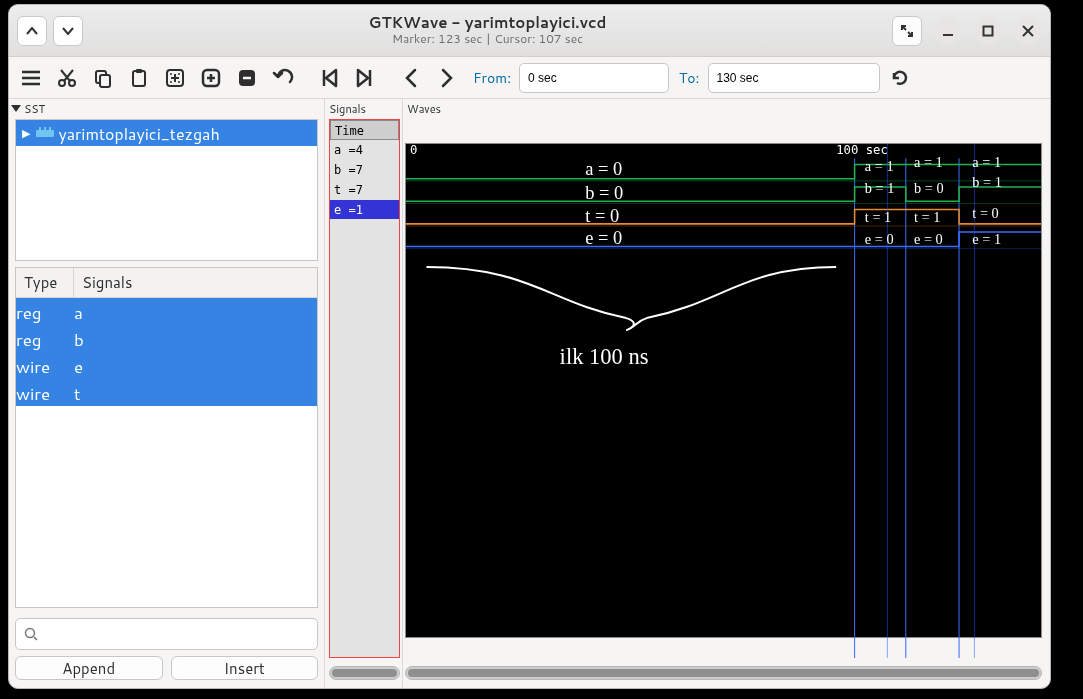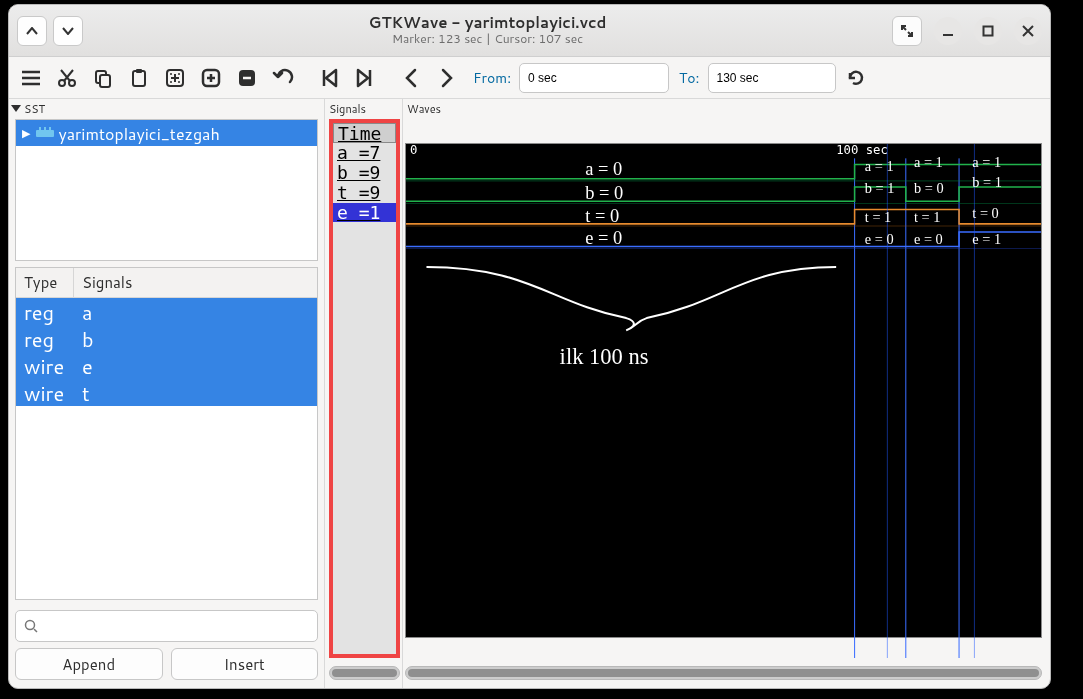--- a/index.html
+++ b/index.html
@@ -67,21 +67,21 @@
     font-size:20px; color:#2e2e2e;
     border-radius:4px;
   }
   .sep { width:6px; }
   .toolbar label { font-size:14px; color:#0369a1; margin-left:6px; margin-right:4px;}
   .toolbar input[type=text]{
     height:30px; border:1px solid #c7c7c7; border-radius:5px;
     padding:0 8px; font-size:12px; background:#fff;
   }
   .from-input{ width:150px;}
-  .to-input{ width:128px;}
+  .to-input{ width:172px;}
   
   .main {
     flex:1; display:flex; min-height:0;
   }
   
   .left-col {
     width:316px; display:flex; flex-direction:column;
     border-right:1px solid #d9d9d9;
   }
   .pane-label {
@@ -115,46 +115,45 @@
     border:1px solid #c7c7c7;
     background:#fff;
     display:flex; flex-direction:column;
     min-height:0;
   }
   .thead { display:flex; background:#f3f2f1; border-bottom:1px solid #d6d6d6;}
   .th { padding:4px 8px; font-size:15px; color:#2e2e2e;}
   .th.type{ width:58px; border-right:1px solid #d6d6d6;}
   .tbody { flex:1; overflow:auto;}
   .trow { display:flex; height:27px; align-items:center; background:#3584e4; color:#fff;}
-  .td { padding:0 8px; font-size:20px;}
+  .td { padding:0 0; font-size:17px;}
   .td.type{ width:58px;}
   .search-row{
     margin:4px 6px;
     border:1px solid #c7c7c7; border-radius:5px;
     background:#fff; display:flex; align-items:center; height:32px;
     padding:0 8px; gap:6px;
   }
   .search-row input{ border:none; outline:none; flex:1; font-size:15px;}
   .btn-row{ display:flex; gap:8px; margin:2px 6px 8px 6px;}
   .btn {
-    flex:1; height:32px; border:1px solid #c7c7c7; border-radius:6px;
+    flex:1; height:24px; border:1px solid #c7c7c7; border-radius:6px;
     background:#fdfdfd; font-size:15px; color:#2e2e2e;
     display:flex; align-items:center; justify-content:center;
   }
   
   .sig-col{
     width:78px; display:flex; flex-direction:column;
     border-right:1px solid #d9d9d9;
   }
   .sig-list{
     margin:0 2px 8px 4px; flex:1;
-    border:4px solid #ef4444; background:#e3e3e3;
+    border:1px solid #ef4444; background:#e3e3e3;
     display:flex; flex-direction:column; font-family:monospace;
-    font-size:18px;
-    text-decoration:underline;
+    font-size:12px;
   }
   .sig-item{
     height:20px; line-height:20px; padding:0 4px;
     background:#e3e3e3; border-bottom:1px solid #e3e3e3;
   }
   .sig-item.head{ background:#cfcfcf; border:1px solid #8a8a8a;}
   .sig-item.sel{ background:#3333d6; color:#fff;}
   .sig-scroll{
     height:14px; margin:0 2px 8px 4px;
     background:#cccccc; border:1px solid #b8b8b8; border-radius:7px;
@@ -374,23 +373,23 @@
       <div class="btn-row">
         <div class="btn">Append</div>
         <div class="btn">Insert</div>
       </div>
     </div>
 
     <div class="sig-col">
       <div class="pane-label" style="padding-left:4px">Signals</div>
       <div class="sig-list">
         <div class="sig-item head">Time</div>
-        <div class="sig-item">a =7</div>
-        <div class="sig-item">b =9</div>
-        <div class="sig-item">t =9</div>
+        <div class="sig-item">a =4</div>
+        <div class="sig-item">b =7</div>
+        <div class="sig-item">t =7</div>
         <div class="sig-item sel">e =1</div>
       </div>
       <div class="sig-scroll">
           <div class="thumb"></div>
         </div>
     </div>
 
     <div class="wave-col">
       <div class="pane-label" style="padding-left:4px">Waves</div>
       <div class="wave-area">

